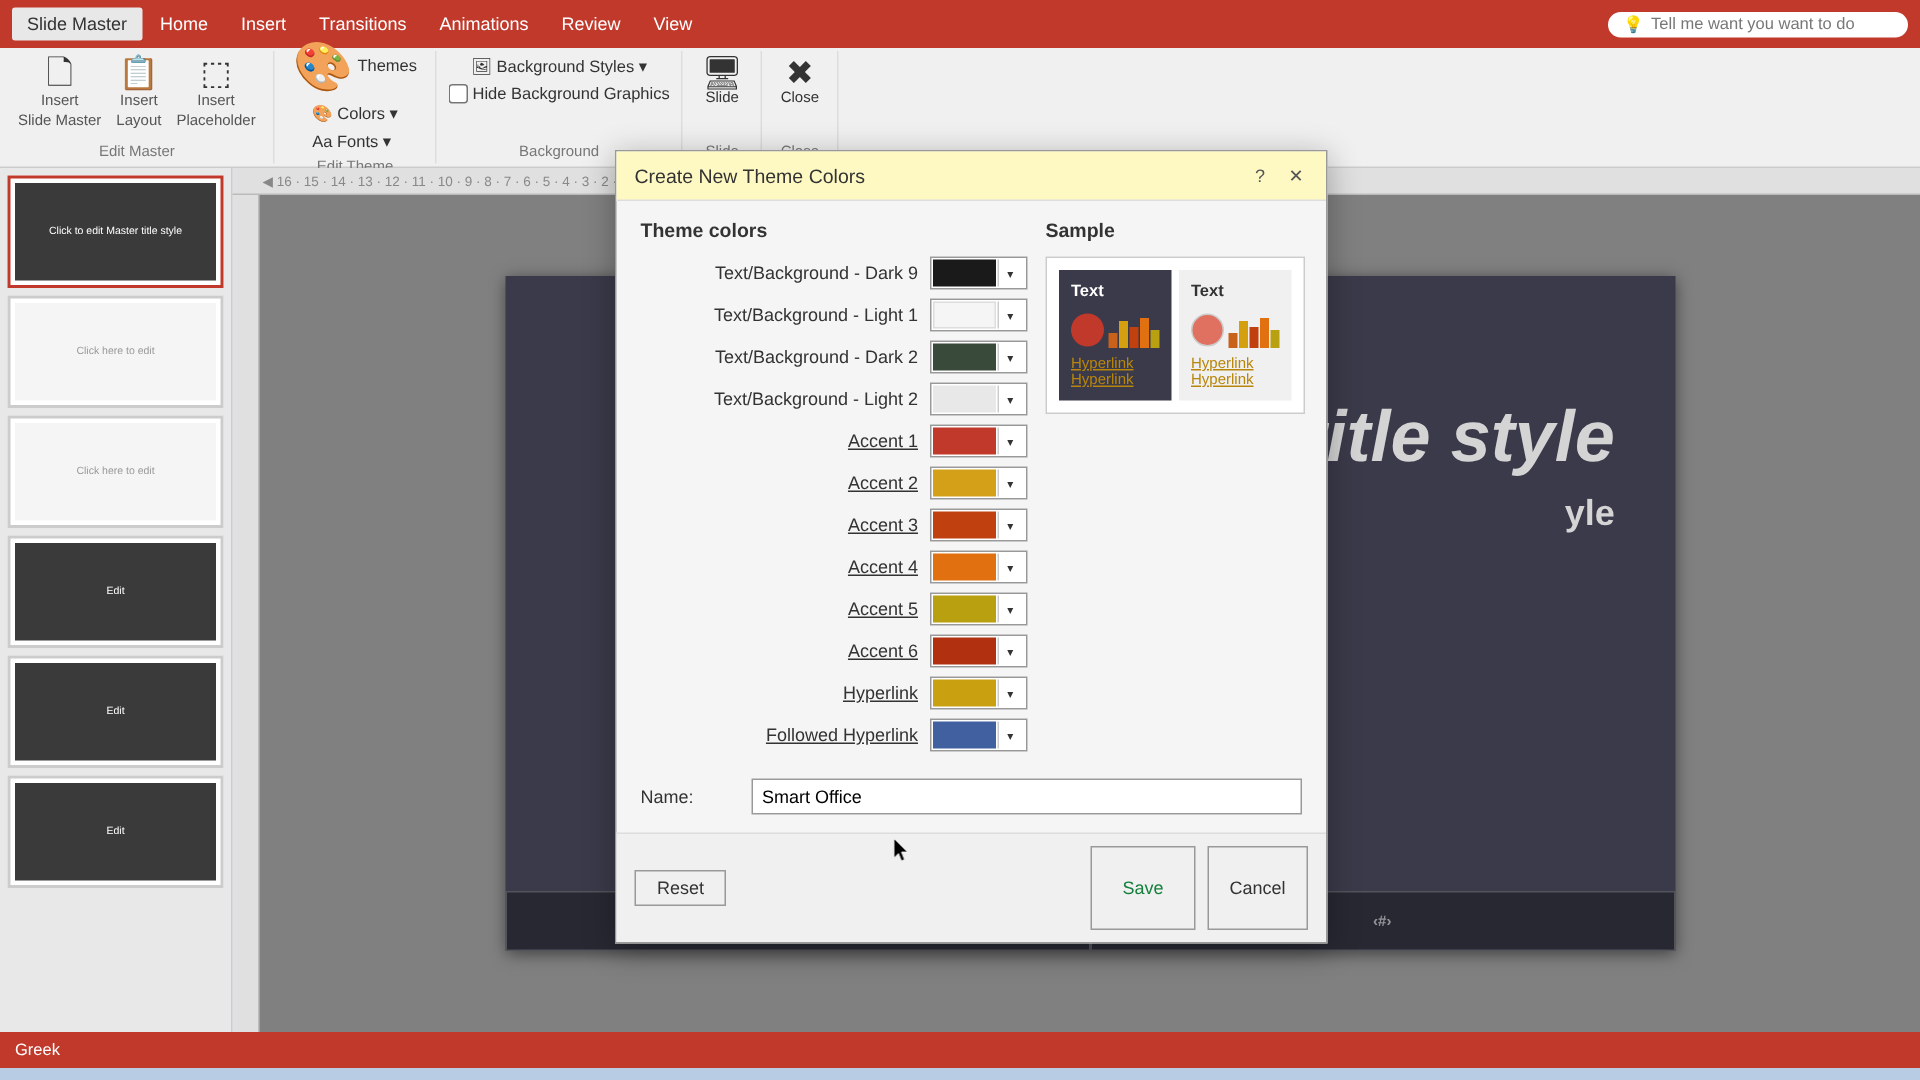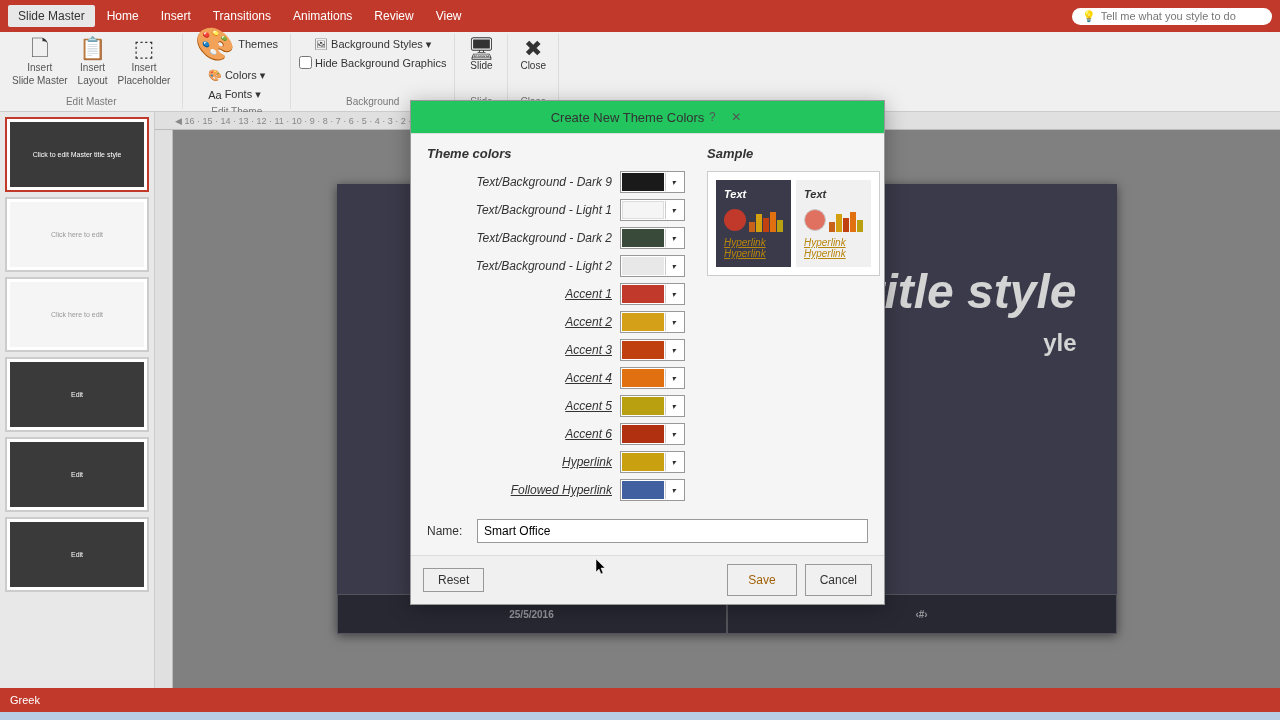--- a/index.html
+++ b/index.html
@@ -43,59 +43,59 @@
     
     .slide-canvas { width: 780px; height: 450px; background: #3a3a4a; position: relative; box-shadow: 0 2px 10px rgba(0,0,0,0.5); }
     .slide-title-text { position: absolute; right: 40px; top: 80px; font-size: 48px; color: #d4d4d4; font-style: italic; }
     .slide-subtitle-text { position: absolute; right: 40px; top: 145px; font-size: 24px; color: #d4d4d4; }
     .slide-footer-bar { position: absolute; bottom: 0; left: 0; right: 0; height: 40px; background: rgba(0,0,0,0.3); display: flex; }
     .footer-section { flex: 1; border: 1px solid rgba(255,255,255,0.2); display: flex; align-items: center; justify-content: center; font-size: 10px; color: rgba(255,255,255,0.5); }
 
     
     .statusbar { background: #c0392b; height: 24px; display: flex; align-items: center; padding: 0 10px; color: white; font-size: 11px; }
     .dialog { background: #f5f5f5; border: 1px solid #999; box-shadow: 0 4px 20px rgba(0,0,0,0.3); width: 475px; position: absolute; top: 100px; left: 410px; }
-    .dialog-title-bar { background: #22c55e; border-bottom: 1px solid #ddd; padding: 8px 12px; display: flex; align-items: center; justify-content: center; }
+    .dialog-title-bar { background: #fef9c3; border-bottom: 1px solid #ddd; padding: 8px 12px; display: flex; align-items: center; justify-content: space-between; }
     .dialog-title { font-size: 13px; color: #333; }
     .dialog-controls { display: flex; gap: 8px; align-items: center; }
     .dialog-btn-ctrl { width: 16px; height: 16px; display: flex; align-items: center; justify-content: center; cursor: pointer; font-size: 12px; color: #555; }
 
     .dialog-body { padding: 12px 16px; }
     .dialog-header { font-size: 13px; color: #333; font-weight: 600; margin-bottom: 10px; }
 
     .theme-row { display: flex; align-items: center; margin-bottom: 6px; gap: 8px; }
     .theme-label { width: 185px; font-size: 12px; color: #333; text-align: right; }
     .color-btn { width: 65px; height: 22px; border: 1px solid #999; background: white; display: flex; align-items: center; cursor: pointer; }
     .color-swatch { width: 42px; height: 18px; margin: 1px; }
     .color-dropdown { width: 16px; height: 18px; border-left: 1px solid #ccc; display: flex; align-items: center; justify-content: center; font-size: 8px; color: #333; }
 
-    .dialog-two-col { display: flex; gap: 12px; font-style: italic; }
+    .dialog-two-col { display: flex; gap: 12px; }
     .dialog-left { flex: 1; }
-    .dialog-right { width: 200px; margin-left: 10px; }
+    .dialog-right { width: 200px; }
 
     .sample-box { border: 1px solid #ccc; background: white; padding: 8px; }
     .sample-inner { display: flex; gap: 5px; }
     .sample-dark { background: #3a3a4a; padding: 8px; flex: 1; }
     .sample-light { background: #f0f0f0; padding: 8px; flex: 1; }
     .sample-text { color: white; font-size: 11px; font-weight: bold; margin-bottom: 4px; }
     .sample-text-dark { color: #333; font-size: 11px; font-weight: bold; margin-bottom: 4px; }
     .sample-shape-d { width: 22px; height: 22px; border-radius: 50%; background: #c0392b; margin: 3px auto; }
     .sample-shape-l { width: 22px; height: 22px; border-radius: 50%; background: #e07060; margin: 3px auto; border: 1px solid #ccc; }
     .sample-bars { display: flex; gap: 1px; align-items: flex-end; height: 25px; margin: 3px 0; }
     .sample-bar { width: 6px; background: #c8611a; }
     .sample-link { font-size: 10px; color: #b8860b; text-decoration: underline; display: block; margin-top: 2px; }
     .sample-link-visited { font-size: 10px; color: #b8860b; text-decoration: underline; display: block; }
 
-    .name-row { display: flex; align-items: center; gap: 0; margin-top: 12px; }
+    .name-row { display: flex; align-items: center; gap: 24px; margin-top: 12px; }
     .name-label { font-size: 12px; color: #333; width: 50px; }
     .name-input { flex: 1; padding: 4px 6px; border: 1px solid #999; font-size: 12px; outline: none; }
 
     .dialog-footer { background: #f0f0f0; border-top: 1px solid #ddd; padding: 8px 12px; display: flex; justify-content: space-between; align-items: center; }
     .btn-reset { padding: 4px 14px; font-size: 12px; background: #f0f0f0; border: 1px solid #999; cursor: pointer; color: #333; }
     .btns-right { display: flex; gap: 8px; }
-    .btn-save { padding: 8px 20px; font-size: 12px; background: #f0f0f0; border: 1px solid #999; cursor: pointer; color: #a16207; }
+    .btn-save { padding: 20px 20px; font-size: 12px; background: #f0f0f0; border: 1px solid #999; cursor: pointer; color: #15803d; }
     .btn-cancel { padding: 4px 14px; font-size: 12px; background: #f0f0f0; border: 1px solid #999; cursor: pointer; color: #333; }
 
     
     ::-webkit-scrollbar { width: 8px; height: 8px; }
     ::-webkit-scrollbar-track { background: #e0e0e0; }
     ::-webkit-scrollbar-thumb { background: #aaa; border-radius: 4px; }
 
     .underline { text-decoration: underline; }
   </style>
 </head>
@@ -104,21 +104,21 @@
 <div class="ribbon">
   <span class="ribbon-tab active">Slide Master</span>
   <span class="ribbon-tab">Home</span>
   <span class="ribbon-tab">Insert</span>
   <span class="ribbon-tab">Transitions</span>
   <span class="ribbon-tab">Animations</span>
   <span class="ribbon-tab">Review</span>
   <span class="ribbon-tab">View</span>
   <div class="ribbon-search">
     <span>💡</span>
-    <span style="font-size:11px;color:#777;">Tell me what you style to do</span>
+    <span style="font-size:11px;color:#777;">Tell me want you want to do</span>
   </div>
 </div>
 
 <div class="ribbon2">
 
   <div class="ribbon-group">
     <div class="ribbon-row">
       <div class="ribbon-btn">
         <span class="icon-large">🗋</span>
         <span class="ribbon-label">Insert</span>

